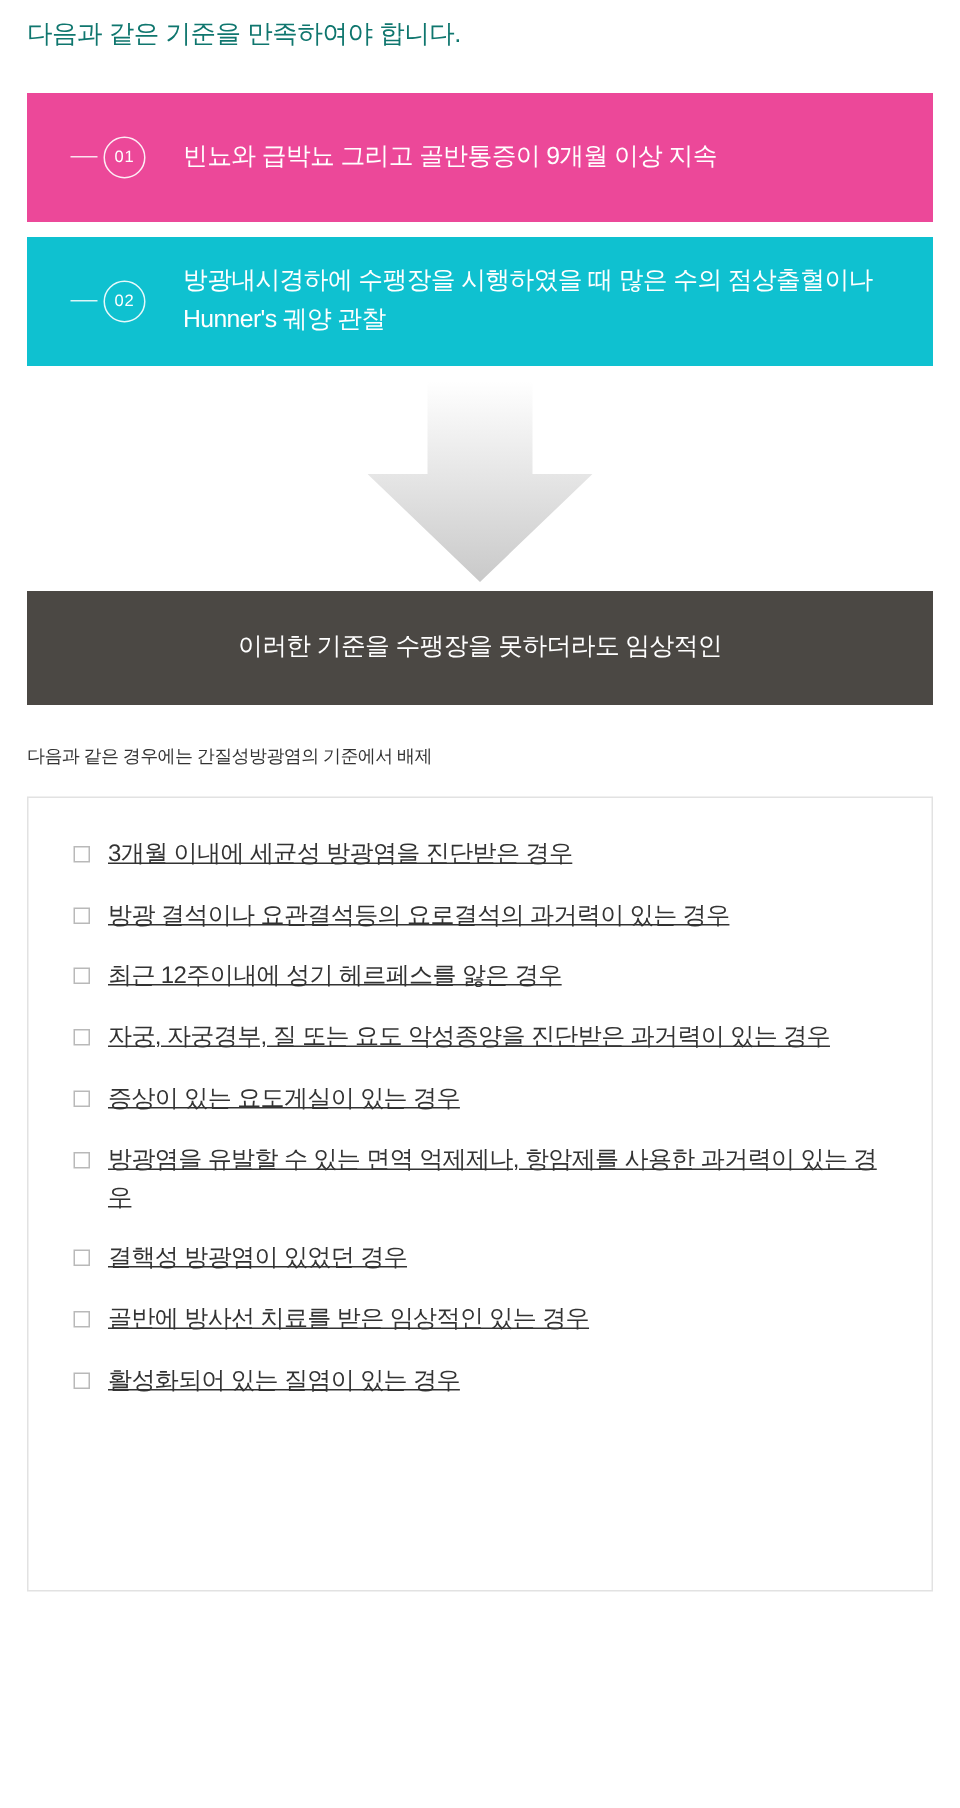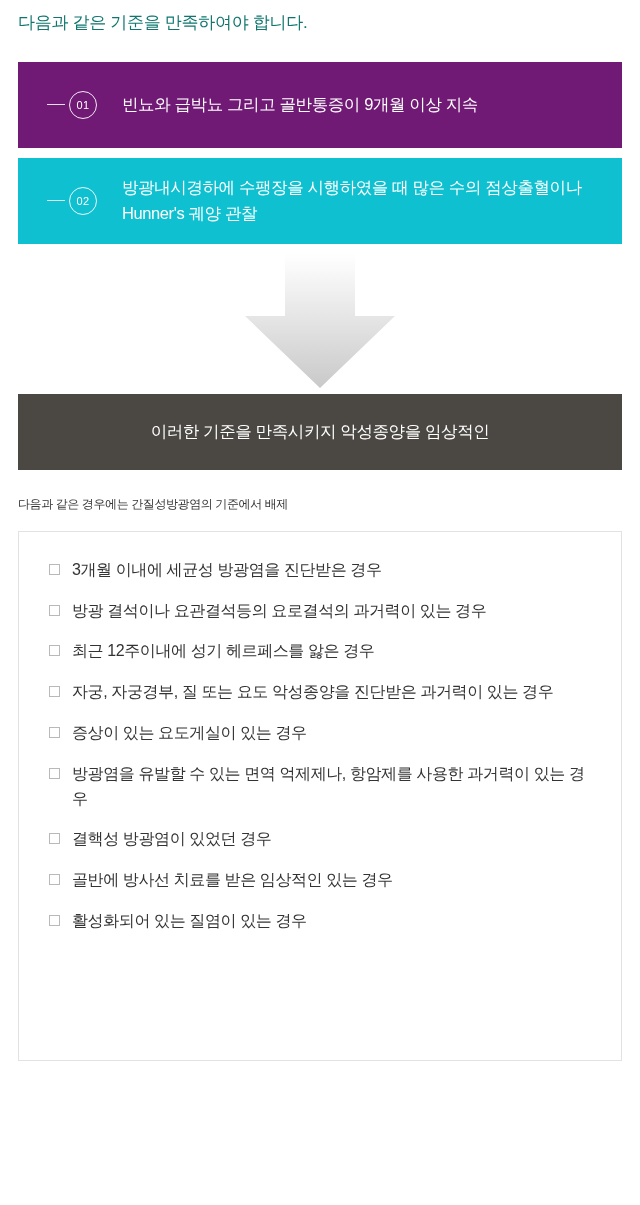--- a/index.html
+++ b/index.html
@@ -30,21 +30,21 @@
   .criteria {
     margin: 26px 18px 0 18px;
   }
   .crit-row {
     display: flex;
     align-items: center;
     min-height: 86px;
     padding: 12px 16px 12px 8px;
     margin-bottom: 10px;
   }
-  .crit-blue { background: #701a75; }
+  .crit-blue { background: #ec4899; }
   .crit-cyan { background: #0fc1d0; }
 
   .num-wrap {
     display: flex;
     align-items: center;
     width: 96px;
     flex: 0 0 96px;
     justify-content: center;
   }
   .dash {
@@ -112,20 +112,21 @@
     margin: 18px 18px 24px 18px;
     border: 1px solid #e2e2e2;
     background: #ffffff;
     padding: 26px 22px 26px 30px;
     min-height: 530px;
   }
   .excl-item {
     display: flex;
     align-items: flex-start;
     margin-bottom: 16px;
+    text-decoration: underline;
   }
   .excl-item:last-child { margin-bottom: 0; }
   .cb {
     flex: 0 0 auto;
     width: 11px;
     height: 11px;
     border: 1px solid #b9b9b9;
     margin-top: 6px;
     margin-right: 12px;
     background: #ffffff;
@@ -170,21 +171,21 @@
         <linearGradient id="arrGrad" x1="0" y1="0" x2="0" y2="1">
           <stop offset="0%" stop-color="#ffffff"></stop>
           <stop offset="100%" stop-color="#c9c9c9"></stop>
         </linearGradient>
       </defs>
       <polygon points="40,0 110,0 110,62 150,62 75,134 0,62 40,62" fill="url(#arrGrad)"></polygon>
     </svg>
   </div>
 
   <div class="conclusion">
-    <div>이러한 기준을 만족시키지 악성종양을 임상적인</div>
+    <div>이러한 기준을 수팽장을 못하더라도 임상적인</div>
   </div>
 
   <div class="excl-heading">다음과 같은 경우에는 간질성방광염의 기준에서 배제</div>
 
   <div class="excl-box">
 
     <div class="excl-item">
       <span class="cb"></span>
       <span class="excl-text">3개월 이내에 세균성 방광염을 진단받은 경우</span>
     </div>

